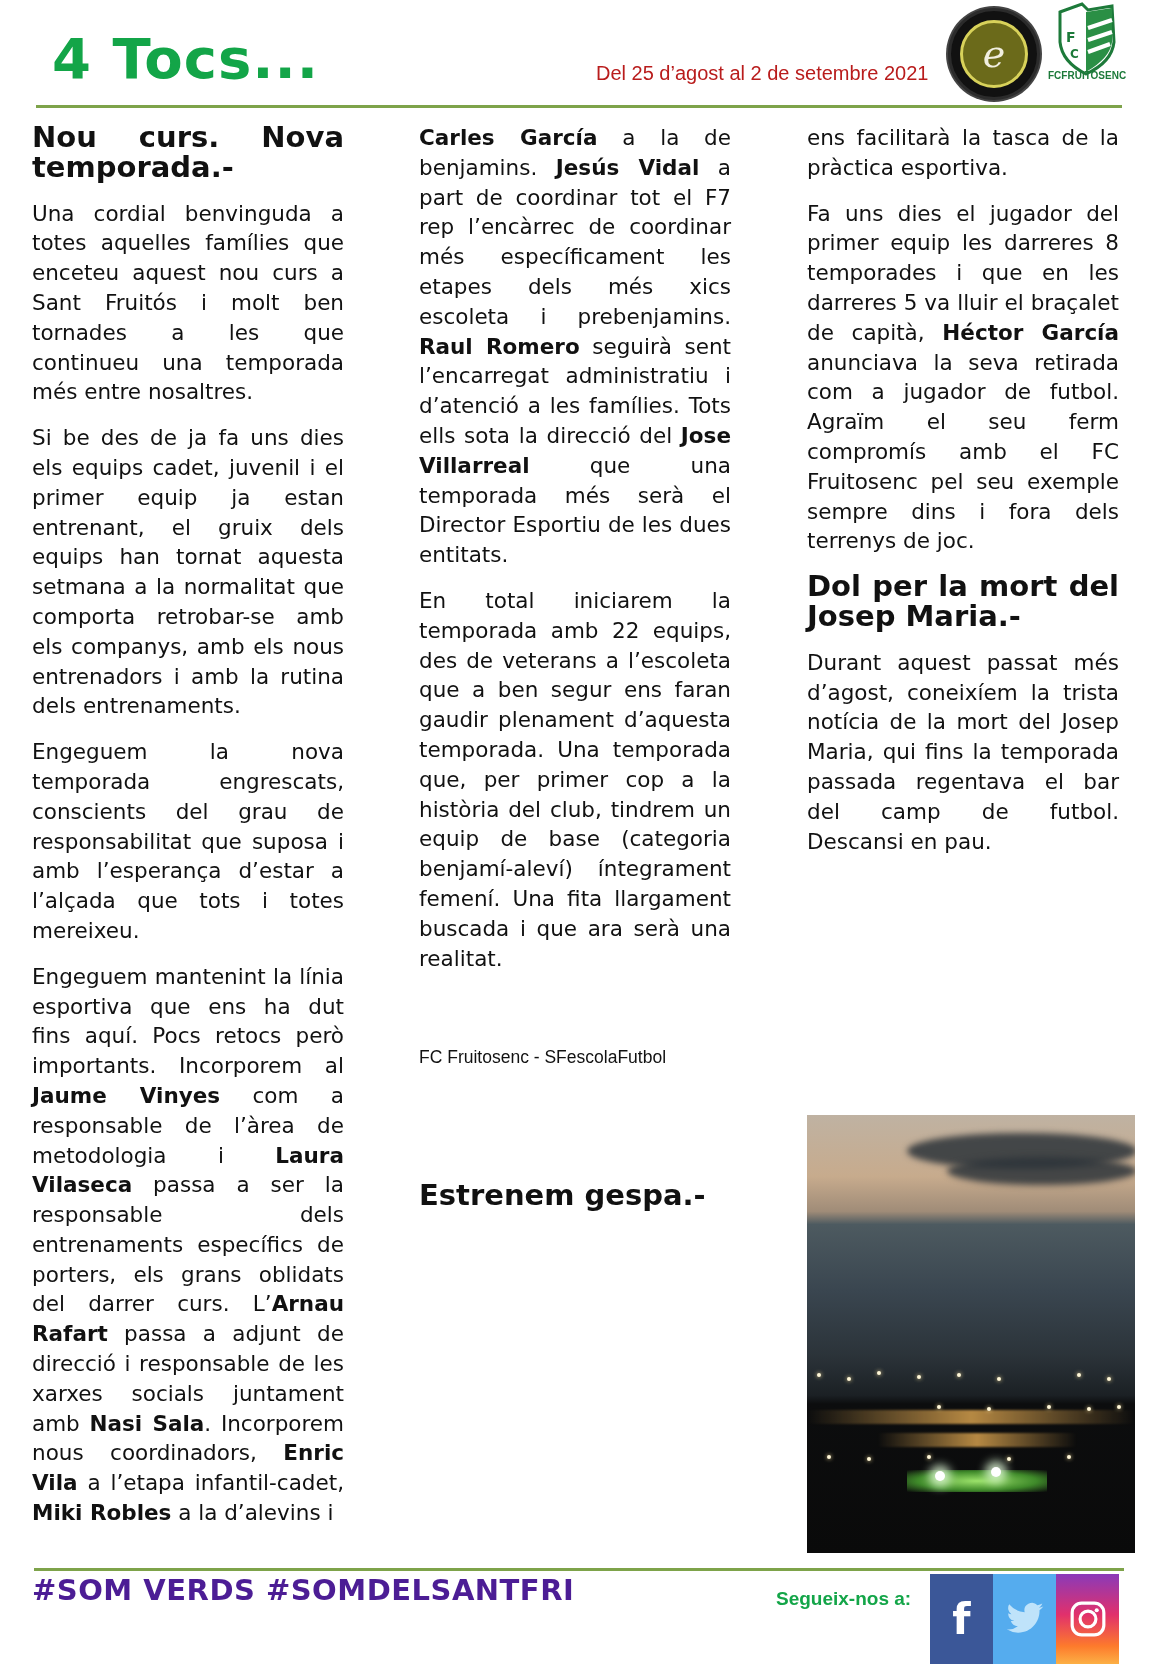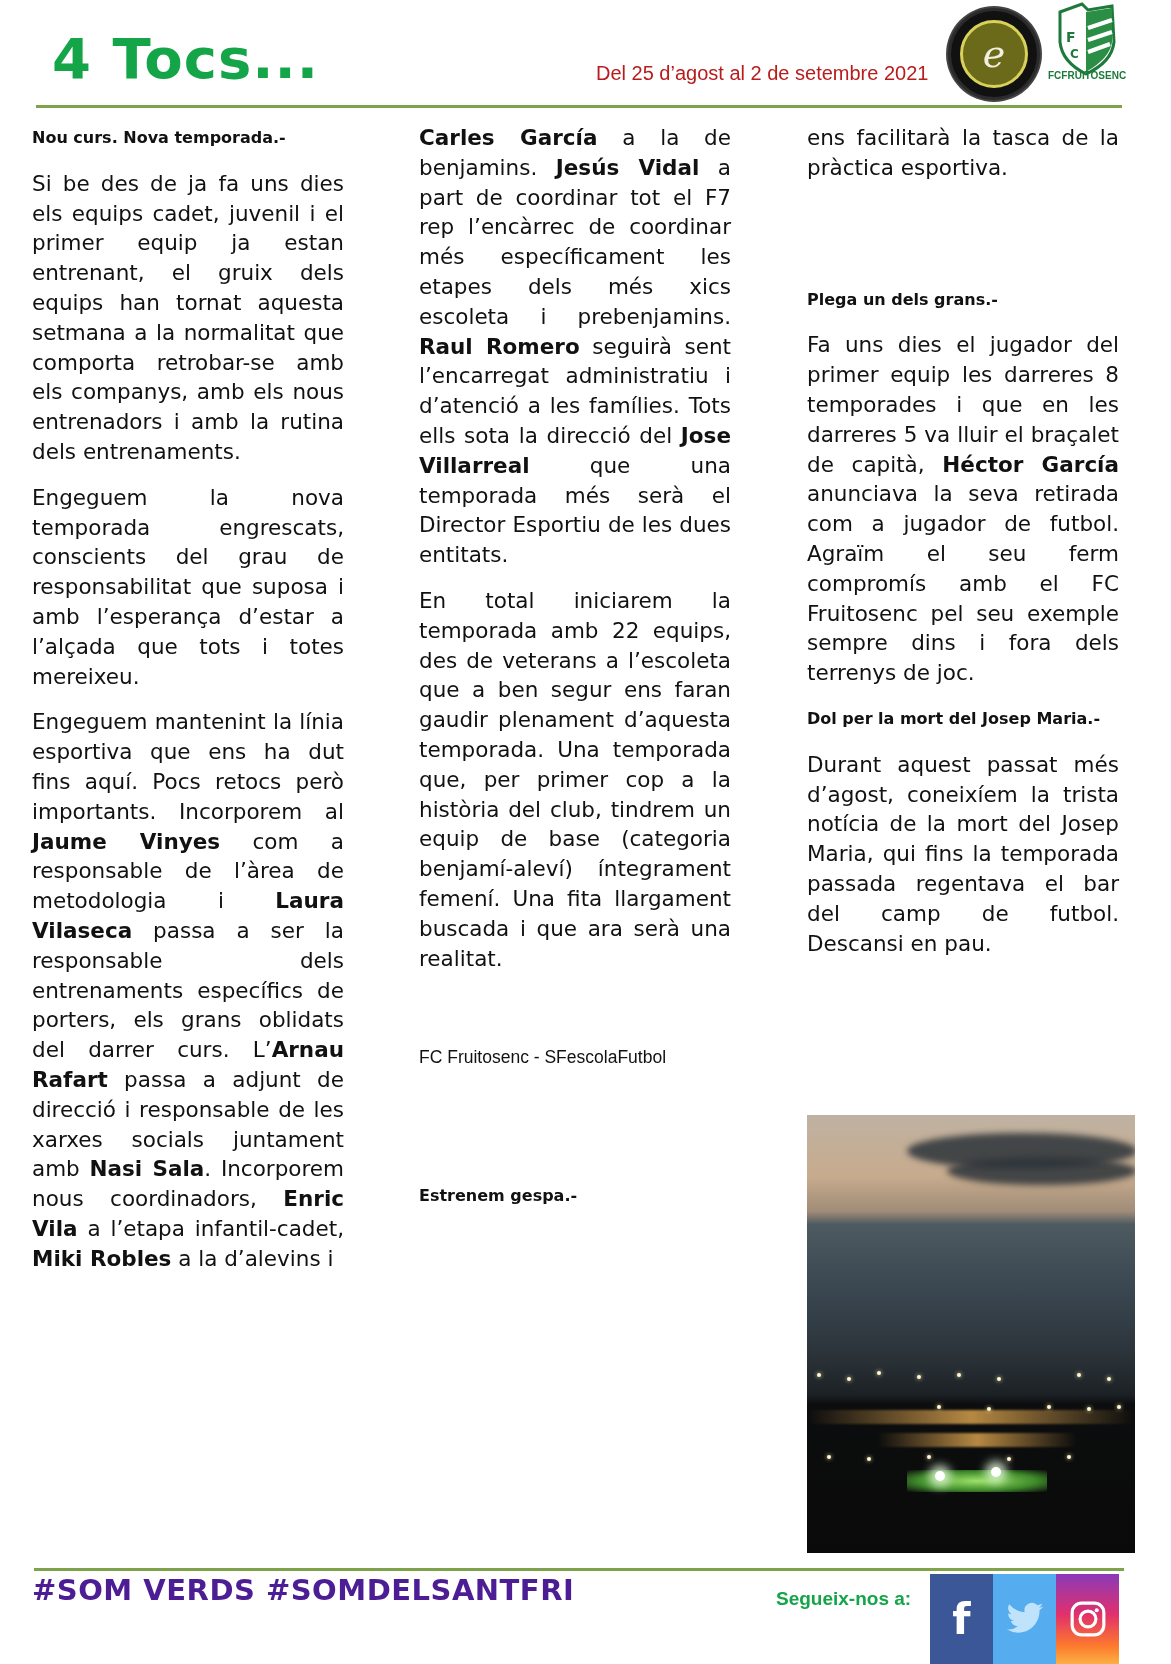--- a/index.html
+++ b/index.html
@@ -8,21 +8,21 @@
   .date { position:absolute; left:596px; top:62px; font-family:"Liberation Sans", sans-serif; font-size:20px; color:#b91c1c; }
   .logo1 { position:absolute; left:948px; top:8px; width:86px; height:86px; border-radius:50%; background:#111; border:3px solid #2b2b2b; box-shadow:0 0 0 2px #444; display:flex; align-items:center; justify-content:center; }
   .logo1 .inner { width:62px; height:62px; border-radius:50%; background:#6b6a1a; border:3px solid #d8d25a; display:flex; align-items:center; justify-content:center; color:#f1efe0; font-family:"DejaVu Serif", serif; font-size:38px; font-style:italic; }
   .logo2 { position:absolute; left:1052px; top:2px; width:68px; height:90px; }
   .logo2-label { position:absolute; left:1048px; top:70px; font-size:10px; font-weight:bold; color:#1d7a3a; font-family:"Liberation Sans", sans-serif; }
   .rule { position:absolute; left:36px; width:1086px; height:3px; background:#7ea34a; }
   .rule.top { top:105px; }
   .rule.bottom { top:1568px; left:34px; width:1090px; }
   .col { position:absolute; font-size:21.5px; line-height:29.8px; text-align:justify; }
   .col p { margin:0 0 16px 0; }
-  .col h3 { margin:0 0 16px 0; font-size:16px; line-height:29.8px; font-weight:bold; }
+  .col h3 { margin:0 0 16px 0; font-size:29px; line-height:29.8px; font-weight:bold; }
   .col1 { left:32px; top:123px; width:312px; }
   .col2 { left:419px; top:123px; width:312px; }
   .col3 { left:807px; top:123px; width:312px; }
   b { font-weight:bold; }
   .sign { font-family:"Liberation Sans", sans-serif; font-size:17.5px; text-align:left !important; }
   .photo { position:absolute; left:807px; top:1115px; width:328px; height:438px; overflow:hidden;
     background:linear-gradient(180deg,#bfb2a2 0%,#c7ab8d 14%,#a08c78 22%,#4d5a60 25%,#3a4650 40%,#2b3339 55%,#1b2024 64%,#0c0d0e 66%,#0a0a0a 100%); }
   .cloud { position:absolute; border-radius:50%; background:rgba(45,52,58,0.85); filter:blur(3px); }
   .light { position:absolute; width:4px; height:4px; border-radius:50%; background:#fff7d8; box-shadow:0 0 4px #ffe6a0; }
   .field { position:absolute; left:100px; top:355px; width:140px; height:22px; background:radial-gradient(ellipse at center,#9be26a 0%,#3f8a2a 60%,rgba(0,0,0,0) 100%); }
@@ -48,35 +48,35 @@
   <path d="M34 10 L60 6 L60 40 Q58 56 34 70 Z" fill="#2a8f45"></path>
   <path d="M36 26 L60 18 M36 38 L60 30 M36 50 L58 42" stroke="#ffffff" stroke-width="4"></path>
   <text x="14" y="40" font-family="DejaVu Sans, sans-serif" font-size="14" fill="#1d7a3a" font-weight="bold">F</text>
   <text x="18" y="56" font-family="DejaVu Sans, sans-serif" font-size="12" fill="#1d7a3a" font-weight="bold">C</text>
 </svg>
 <div class="logo2-label">FCFRUITOSENC</div>
 <div class="rule top"></div>
 
 <div class="col col1">
   <h3>Nou curs. Nova temporada.-</h3>
+  <p>Una cordial benvinguda a totes aquelles famílies que enceteu aquest nou curs a Sant Fruitós i molt ben tornades a les que continueu una temporada més entre nosaltres.</p>
   <p>Si be des de ja fa uns dies els equips cadet, juvenil i el primer equip ja estan entrenant, el gruix dels equips han tornat aquesta setmana a la normalitat que comporta retrobar-se amb els companys, amb els nous entrenadors i amb la rutina dels entrenaments.</p>
   <p>Engeguem la nova temporada engrescats, conscients del grau de responsabilitat que suposa i amb l’esperança d’estar a l’alçada que tots i totes mereixeu.</p>
   <p><span>Engeguem mantenint la línia esportiva que ens ha dut fins aquí. Pocs retocs però importants. Incorporem al </span><b>Jaume Vinyes</b><span> com a responsable de l’àrea de metodologia i </span><b>Laura Vilaseca</b><span> passa a ser la responsable dels entrenaments específics de porters, els grans oblidats del darrer curs. L’</span><b>Arnau Rafart</b><span> passa a adjunt de direcció i responsable de les xarxes socials juntament amb </span><b>Nasi Sala</b><span>. Incorporem nous coordinadors, </span><b>Enric Vila</b><span> a l’etapa infantil-cadet, </span><b>Miki Robles</b><span> a la d’alevins i</span></p>
 </div>
 
 <div class="col col2">
   <p><b>Carles García</b><span> a la de benjamins. </span><b>Jesús Vidal</b><span> a part de coordinar tot el F7 rep l’encàrrec de coordinar més específicament les etapes dels més xics escoleta i prebenjamins. </span><b>Raul Romero</b><span> seguirà sent l’encarregat administratiu i d’atenció a les famílies. Tots ells sota la direcció del </span><b>Jose Villarreal</b><span> que una temporada més serà el Director Esportiu de les dues entitats.</span></p>
   <p>En total iniciarem la temporada amb 22 equips, des de veterans a l’escoleta que a ben segur ens faran gaudir plenament d’aquesta temporada. Una temporada que, per primer cop a la història del club, tindrem un equip de base (categoria benjamí-aleví) íntegrament femení. Una fita llargament buscada i que ara serà una realitat.</p>
   <p class="sign" style="margin-top:70px;">FC Fruitosenc - SFescolaFutbol</p>
   <h3 style="margin-top:108px;">Estrenem gespa.-</h3>
 </div>
 
 <div class="col col3">
   <p>ens facilitarà la tasca de la pràctica esportiva.</p>
-  <h3 style="margin-top:102px;">Plega un dels grans.-</h3>
   <p><span>Fa uns dies el jugador del primer equip les darreres 8 temporades i que en les darreres 5 va lluir el braçalet de capità, </span><b>Héctor García</b><span> anunciava la seva retirada com a jugador de futbol. Agraïm el seu ferm compromís amb el FC Fruitosenc pel seu exemple sempre dins i fora dels terrenys de joc.</span></p>
   <h3 style="">Dol per la mort del Josep Maria.-</h3>
   <p>Durant aquest passat més d’agost, coneixíem la trista notícia de la mort del Josep Maria, qui fins la temporada passada regentava el bar del camp de futbol. Descansi en pau.</p>
 </div>
 
 <div class="photo" title="Night view of town lights and illuminated football field at dusk">
   <div class="cloud" style="left:100px;top:18px;width:230px;height:36px;"></div>
   <div class="cloud" style="left:140px;top:42px;width:190px;height:28px;"></div>
   <div class="glow" style="left:0;top:295px;width:328px;"></div>
   <div class="glow" style="left:70px;top:318px;width:200px;"></div>

